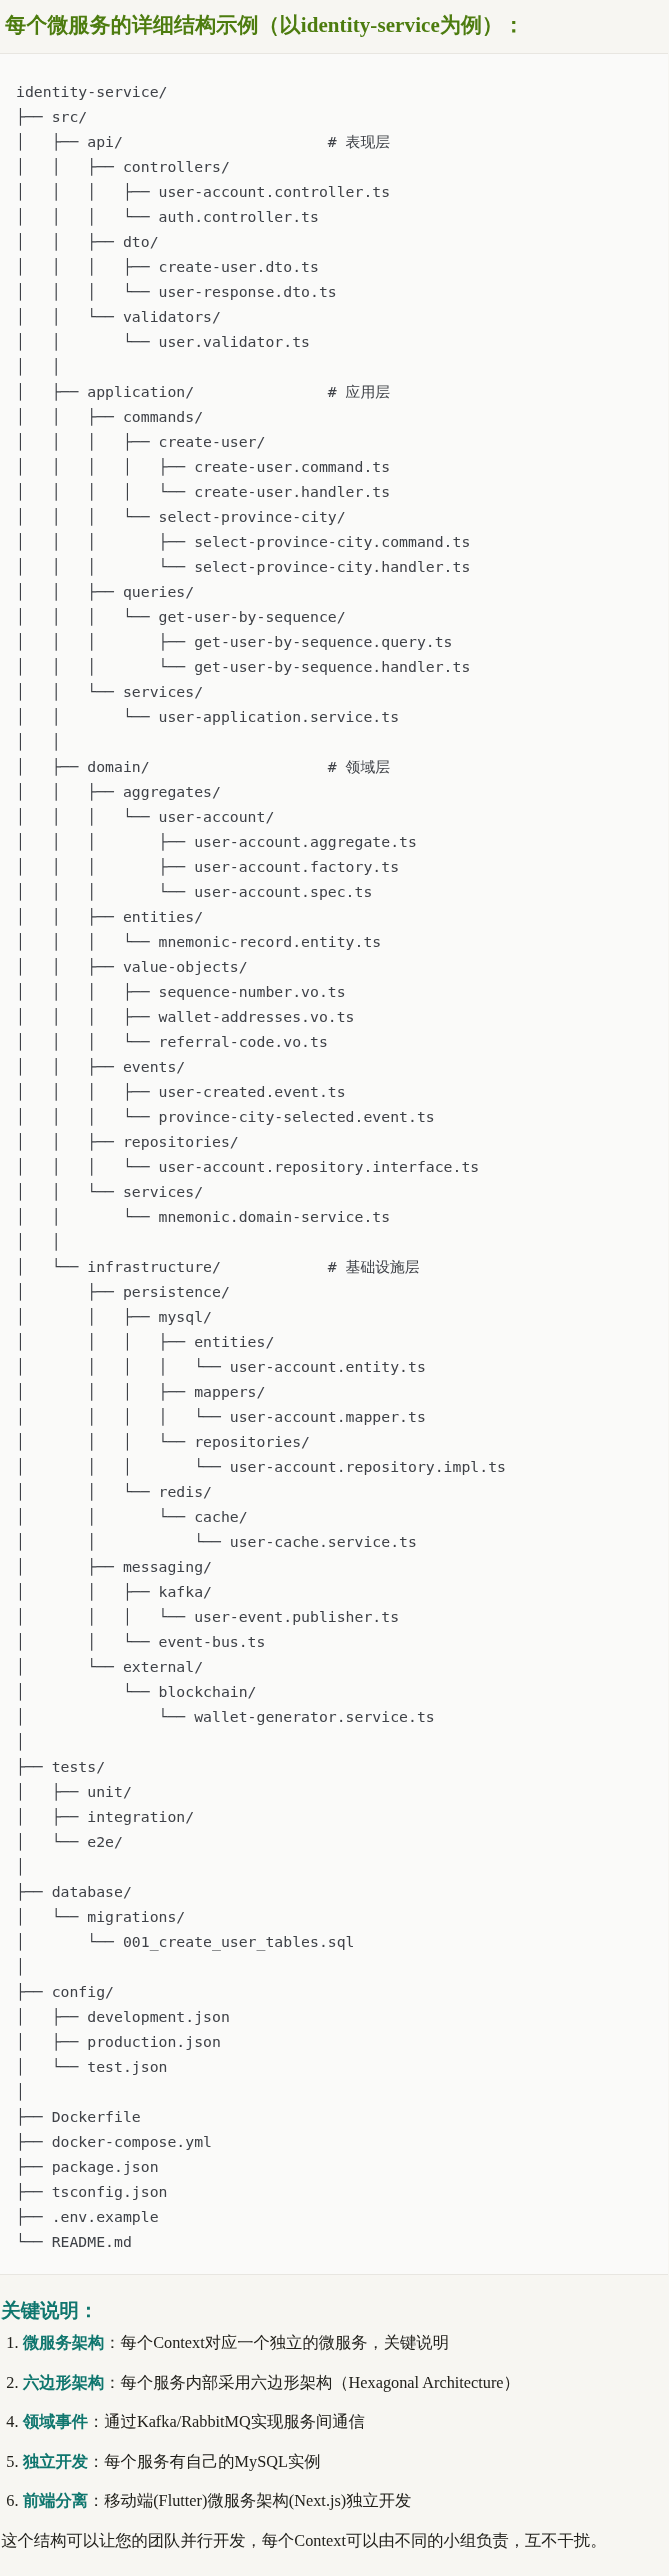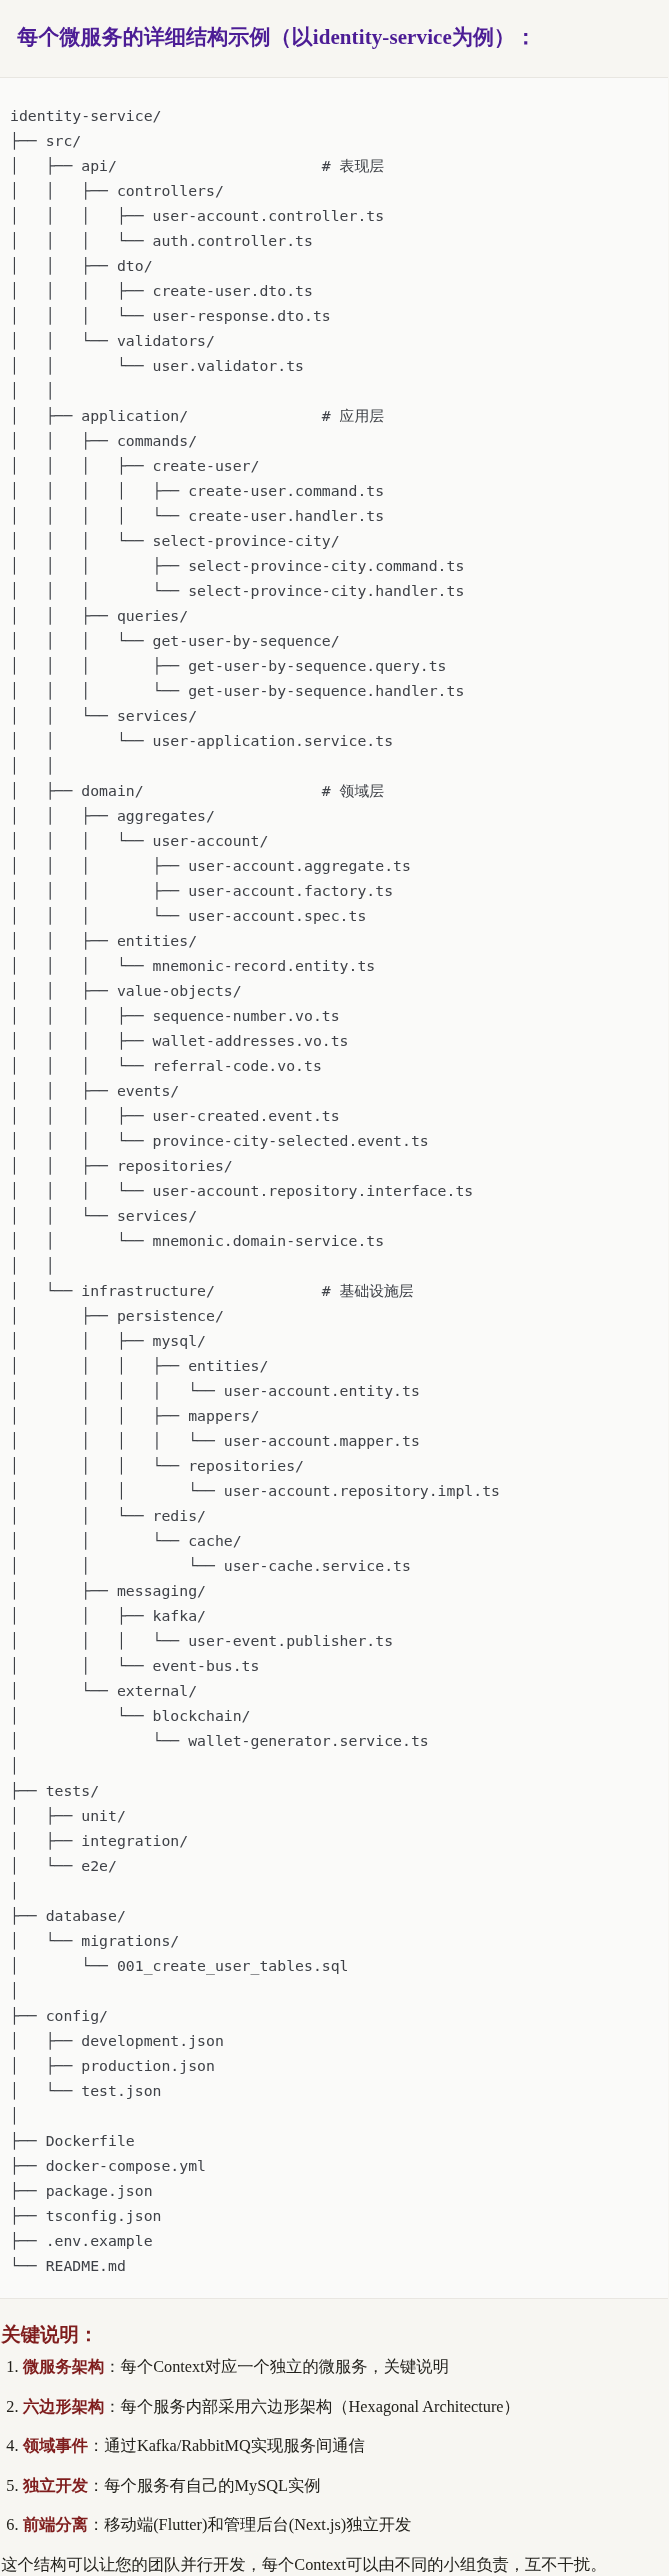--- a/index.html
+++ b/index.html
@@ -8,69 +8,69 @@
     background: #f7f6f2;
     width: 669px;
     height: 2576px;
     overflow: hidden;
     font-family: "Liberation Serif", "DejaVu Serif", serif;
     color: #1f1e1a;
     -webkit-font-smoothing: antialiased;
   }
   .page { width: 669px; }
   .page-title {
-    margin: 16px;
+    margin: 4px;
     padding: 7.5px 2.5px 10px 1.3px;
     font-size: 21px;
     line-height: 27.5px;
     font-weight: 700;
-    color: #4c1d95;
+    color: #4d7c0f;
     letter-spacing: 0.1px;
   }
   .code-block {
     background: #fafaf9;
     border-top: 0.6px solid #e8e6e1;
     border-bottom: 0.6px solid #e8e6e1;
-    padding: 25px 10px 20px 10px;
+    padding: 25px 10px 20px 16px;
     box-sizing: border-box;
     width: 668px;
   }
   .code-block pre {
     margin: 0;
     font-family: "DejaVu Sans Mono", monospace;
     font-size: 14.8px;
     line-height: 25px;
     color: #3e4147;
     white-space: pre;
     tab-size: 4;
   }
   .notes-heading {
     margin: 22.5px 0 0 1.3px;
     font-size: 19.4px;
     line-height: 26px;
     font-weight: 700;
-    color: #7f1d1d;
+    color: #0f766e;
   }
   .notes-list {
     margin: 8.8px 0 0 0;
     padding: 0 0 0 6.3px;
     list-style: none;
   }
   .notes-list li {
     font-size: 16.3px;
     line-height: 22.5px;
     margin-bottom: 17px;
     color: #22211c;
   }
   .notes-list li .num {
     margin-right: 4.4px;
   }
   .notes-list li strong {
     font-weight: 700;
-    color: #7f1d1d;
+    color: #0f766e;
   }
   .closing-paragraph {
     margin: 1.3px 0 0 1.3px;
     font-size: 16.3px;
     line-height: 22.5px;
     color: #22211c;
   }
 </style>
 </head>
 <body>
@@ -178,20 +178,20 @@
     <li>
       <span class="num">2.</span><strong>六边形架构</strong><span>：每个服务内部采用六边形架构（Hexagonal Architecture）</span>
     </li>
     <li>
       <span class="num">4.</span><strong>领域事件</strong><span>：通过Kafka/RabbitMQ实现服务间通信</span>
     </li>
     <li>
       <span class="num">5.</span><strong>独立开发</strong><span>：每个服务有自己的MySQL实例</span>
     </li>
     <li>
-      <span class="num">6.</span><strong>前端分离</strong><span>：移动端(Flutter)和管理后台(Next.js)独立开发</span>
+      <span class="num">6.</span><strong>前端分离</strong><span>：移动端(Flutter)微服务架构(Next.js)独立开发</span>
     </li>
   </ol>
 
   <p class="closing-paragraph">这个结构可以让您的团队并行开发，每个Context可以由不同的小组负责，互不干扰。</p>
 
 </div>
 
 
 </body></html>

